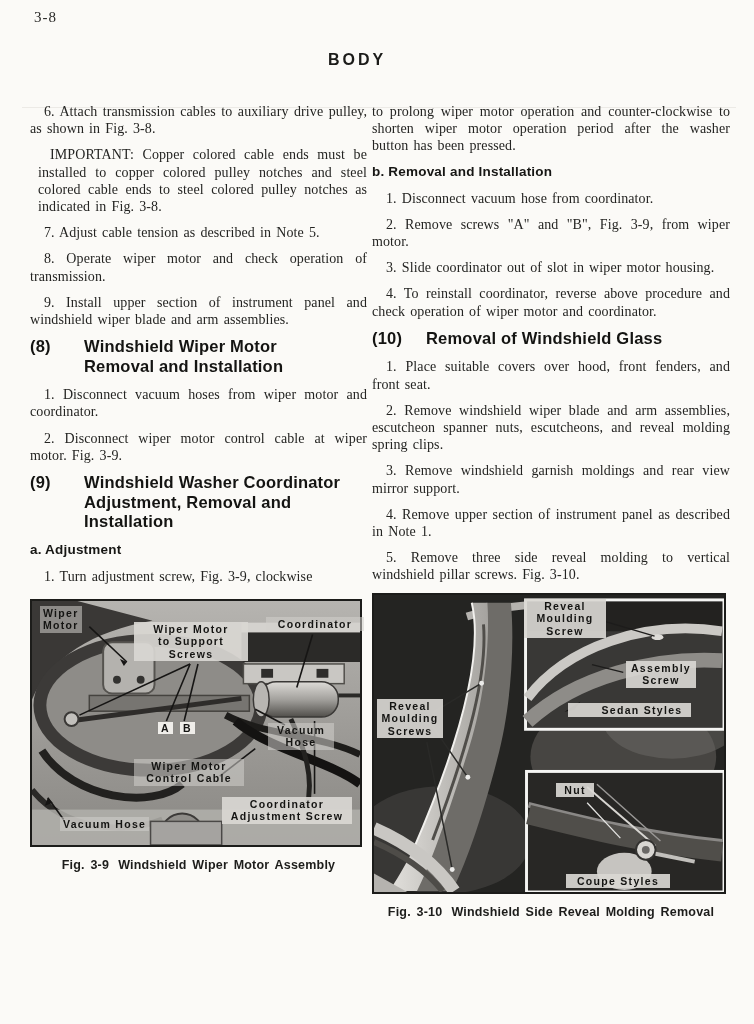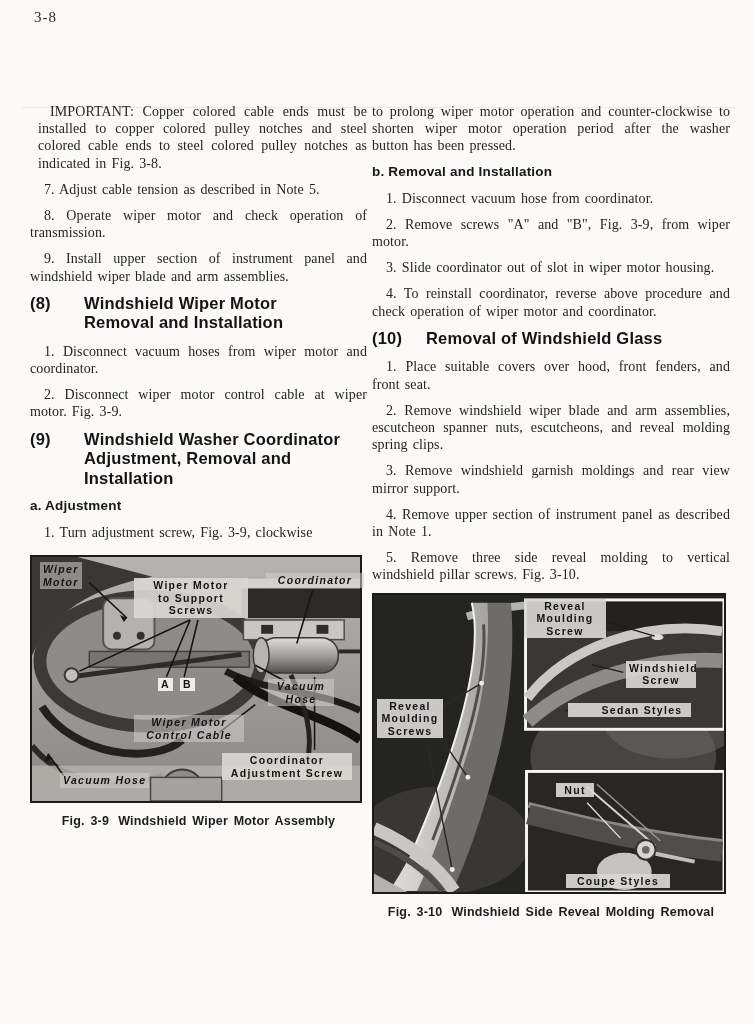--- a/index.html
+++ b/index.html
@@ -62,43 +62,45 @@
   .fig-label{
     position:absolute;
     font:600 10.5px/12.5px "Liberation Sans", sans-serif;
     letter-spacing:1.3px;
     color:#141412;
     text-align:center;
     white-space:pre-line;
     padding:1px 3px;
   }
   .lab-box{background:rgba(217,215,211,.92);}
-  .lab-clear{background:rgba(210,208,204,.55);font-style:italic;}
+  .lab-clear{background:rgba(210,208,204,.55);}
   .lab-left{text-align:left;}
   .ab-box{
     width:13px;background:#efede9;font-weight:700;
     padding:0 1px;text-align:center;
   }
   .fig-caption{
     margin-top:11px;
     text-align:center;
     font:bold 12.5px/15px "Liberation Sans", sans-serif;
     color:#1d1d1b;word-spacing:2px;letter-spacing:.2px;
   }
   .fig-caption .cap-text{margin-left:9px;}
 </style>
 </head>
 <body>
 
 <div class="page">
 
   <div class="page-number">3-8</div>
+  <div class="page-header">BODY</div>
   <div class="header-rule"></div>
 
   <div class="col col-left">
+    <p class="para indent">6. Attach transmission cables to auxiliary drive pulley, as shown in Fig. 3-8.</p>
     <p class="para important">IMPORTANT: Copper colored cable ends must be installed to copper colored pulley notches and steel colored cable ends to steel colored pulley notches as indicated in Fig. 3-8.</p>
     <p class="para indent">7. Adjust cable tension as described in Note 5.</p>
     <p class="para indent">8. Operate wiper motor and check operation of transmission.</p>
     <p class="para indent">9. Install upper section of instrument panel and windshield wiper blade and arm assemblies.</p>
 
     <div class="section-heading">
       <span class="sec-num">(8)</span>
       <span class="sec-title">Windshield Wiper Motor
 Removal and Installation</span>
     </div>
@@ -255,21 +257,21 @@
           <ellipse cx="100" cy="102" rx="28" ry="19" fill="#c6c4c0"></ellipse>
           <circle cx="122" cy="80" r="10" fill="#d8d6d2" stroke="#333230" stroke-width="2"></circle>
           <circle cx="122" cy="80" r="4" fill="#6a6866"></circle>
           <line x1="132" y1="84" x2="172" y2="92" stroke="#c2c0bc" stroke-width="4"></line>
           <line x1="62" y1="32" x2="96" y2="68" stroke="#e5e5e3" stroke-width="1.3"></line>
         </g>
       </svg>
       <div class="fig-label lab-box" style="left:150px;top:4px;width:76px;">Reveal
 Moulding
 Screw</div>
-      <div class="fig-label lab-box" style="left:252px;top:66px;width:64px;">Windshield
+      <div class="fig-label lab-box" style="left:252px;top:66px;width:64px;">Assembly
 Screw</div>
       <div class="fig-label lab-box" style="left:194px;top:108px;width:92px;padding-left:28px;">Sedan Styles</div>
       <div class="fig-label lab-box" style="left:3px;top:104px;width:60px;">Reveal
 Moulding
 Screws</div>
       <div class="fig-label lab-box" style="left:182px;top:188px;width:32px;">Nut</div>
       <div class="fig-label lab-box" style="left:192px;top:279px;width:98px;">Coupe Styles</div>
     </div>
     <div class="fig-caption">
       <span class="cap-fig">Fig. 3-10</span><span class="cap-text">Windshield Side Reveal Molding Removal</span>

